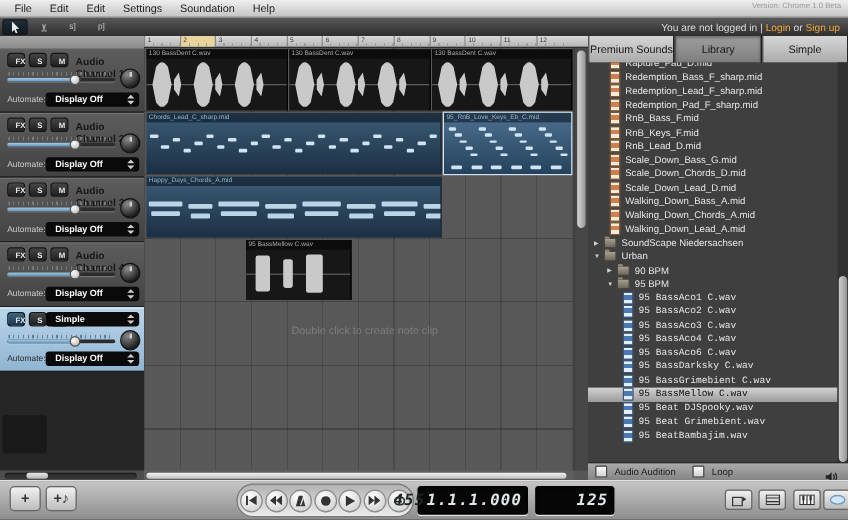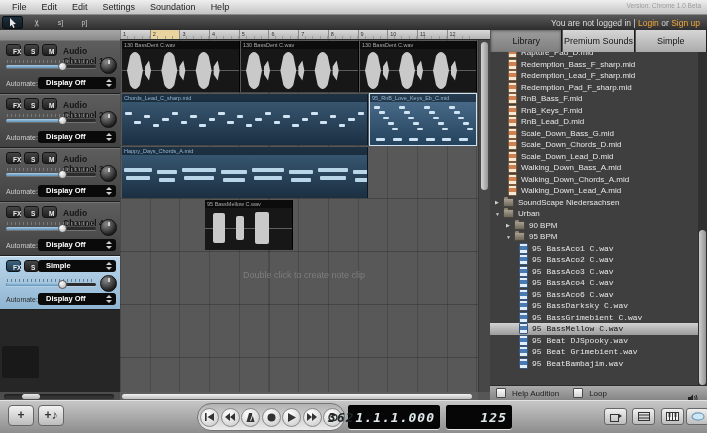--- a/index.html
+++ b/index.html
@@ -431,22 +431,22 @@
 
   <div class="vscroll">
     <div class="vthumb"></div>
   </div>
   <div class="hscrollwrap">
     <div class="hthumb"></div>
   </div>
 
   <div class="library">
     <div class="tabs">
+      <div class="tab">Premium Sounds</div>
       <div class="tab active">Library</div>
-      <div class="tab">Premium Sounds</div>
       <div class="tab">Simple</div>
     </div>
     <div class="list">
       <div class="listinner" id="liblist">
           <div class="lrow mid ind1">
             <span class="fic"></span>
             <span>Rapture_Pad_D.mid</span>
           </div>
           <div class="lrow mid ind1">
             <span class="fic"></span>
@@ -560,21 +560,21 @@
             <span class="fic"></span>
             <span>95 BeatBambajim.wav</span>
           </div>
         </div>
     </div>
     <div class="libscroll">
       <div class="libthumb"></div>
     </div>
     <div class="libfooter">
       <span class="cbx"></span>
-      <span class="cbxlabel">Help Audition</span>
+      <span class="cbxlabel">Audio Audition</span>
       <span class="cbx"></span>
       <span class="cbxlabel">Loop</span>
       <span class="speaker">
         <svg width="11" height="9" viewBox="0 0 11 9">
           <polygon points="0,3 2.5,3 5,0.5 5,8.5 2.5,6 0,6" fill="#222"></polygon>
           <path d="M6.5,2.2 Q8,4.5 6.5,6.8" stroke="#222" stroke-width="1" fill="none"></path>
           <path d="M8,1 Q10.3,4.5 8,8" stroke="#222" stroke-width="1" fill="none"></path>
         </svg>
       </span>
     </div>
@@ -621,21 +621,21 @@
       </button>
       <button class="tbtn">
         <svg width="10" height="9" viewBox="0 0 10 9">
             <rect x="1" y="1.5" width="8" height="6" rx="3" fill="none" stroke="#333" stroke-width="1.4"></rect>
             <polygon points="4,0 7,1.6 4,3.4" fill="#333"></polygon>
           </svg>
       </button>
     </div>
 
     <div class="lcd lcd1">
-      <span class="ghost">362</span>
+      <span class="ghost">455</span>
       <span>1.1.1.000</span>
     </div>
     <div class="lcd lcd2">
       <span>125</span>
     </div>
 
     <button class="minibtn" style="left:604px">
       <svg width="12" height="10" viewBox="0 0 12 10">
           <rect x="0.5" y="2.5" width="8" height="7" fill="none" stroke="#333" stroke-width="1"></rect>
           <path d="M5,5 L9,5 L9,2 L12,4 L9,6 L9,5" fill="#333"></path>

